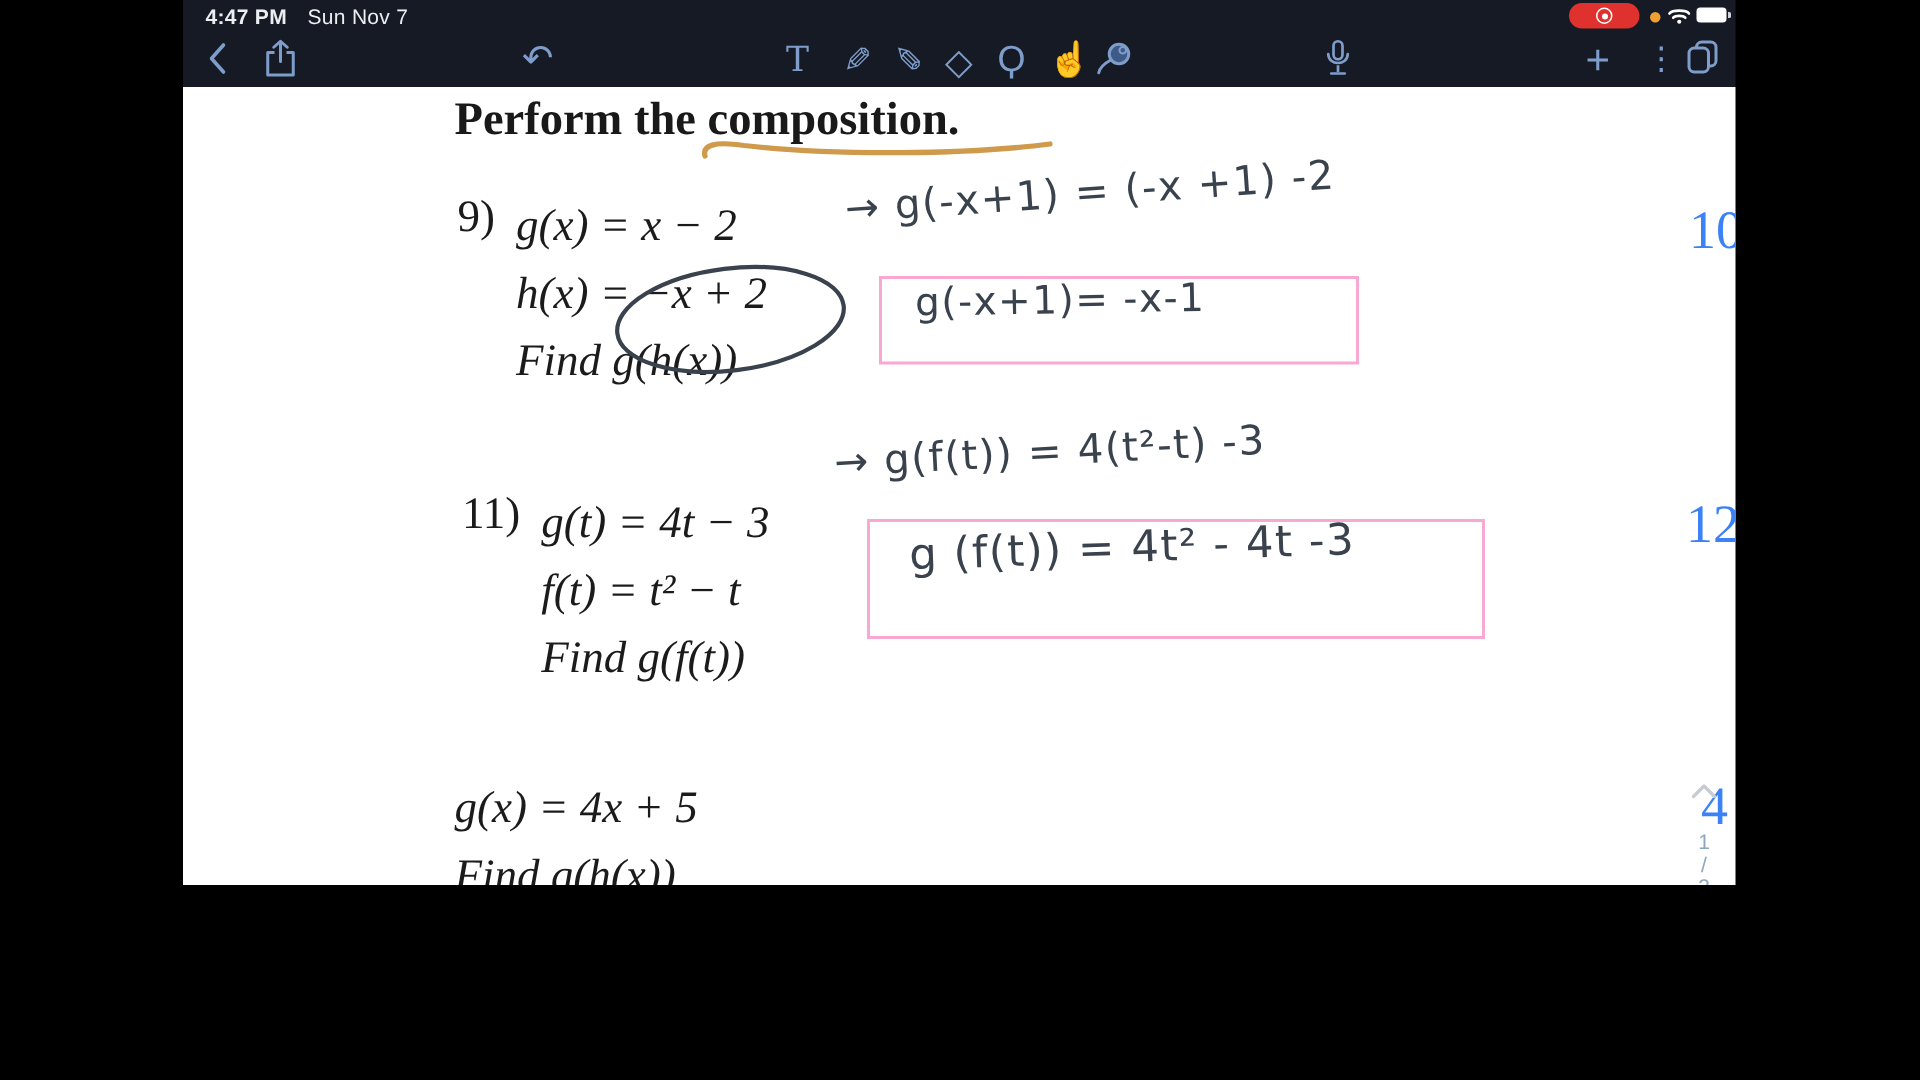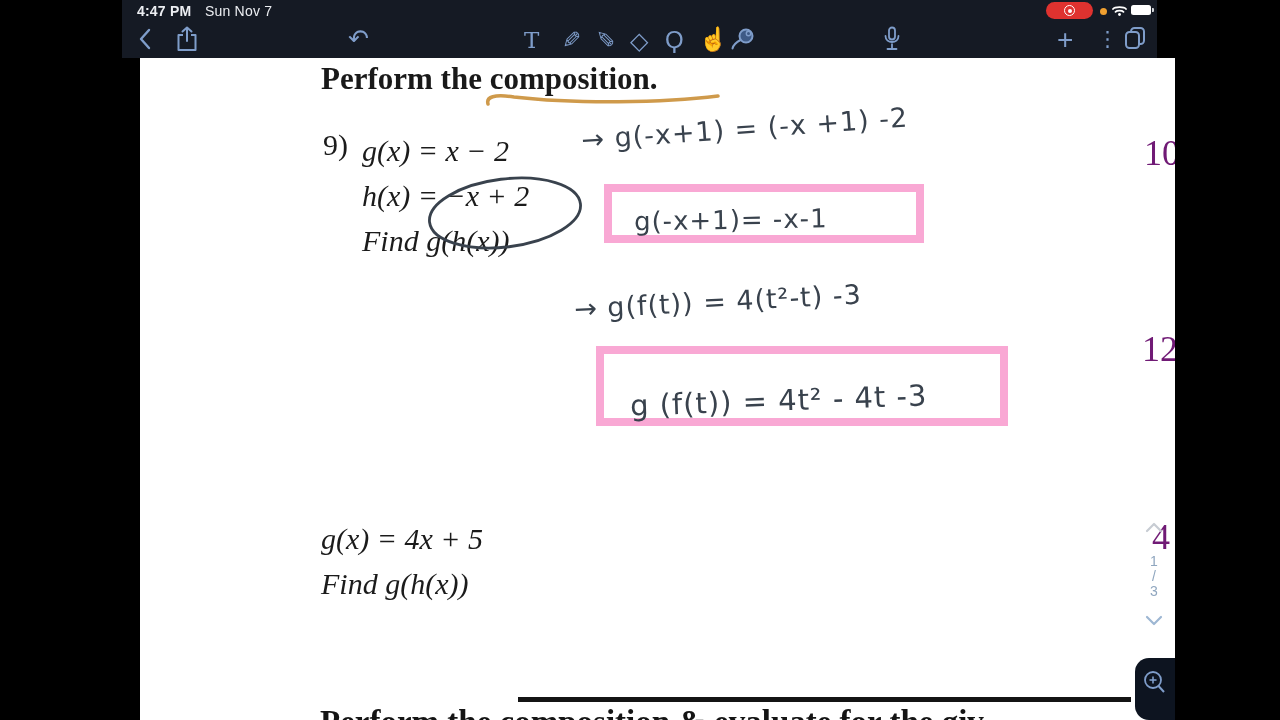--- a/index.html
+++ b/index.html
@@ -13,34 +13,34 @@
   .tool { color:#7f9dca; text-align:center; cursor:default; }
   .rec-pill { width:47px; height:17px; border-radius:9px; background:#df322f;
               display:flex; align-items:center; justify-content:center; }
   .rec-glyph { width:11px; height:11px; border:1.6px solid #fff; border-radius:50%;
                display:flex; align-items:center; justify-content:center; }
   .rec-glyph span { width:4px; height:4px; background:#fff; border-radius:50%; }
   .batt { width:20px; height:10px; background:#fff; border-radius:2.5px; }
   .batt-tip { width:2px; height:4px; background:#cfd2d6; border-radius:0 1px 1px 0; }
 
   
-  #page { left:140px; top:58px; width:1035px; height:662px; background:#fff; overflow:hidden; }
+  #page { left:122px; top:58px; width:1035px; height:532px; background:#fff; overflow:hidden; }
 
   .serif  { font-family:"Liberation Serif", serif; color:#191919; }
   .mathline { font-family:"Liberation Serif", serif; font-style:italic;
               font-size:30px; line-height:45px; color:#1b1b1b; white-space:nowrap; }
   .probnum { font-family:"Liberation Serif", serif; font-style:normal;
              font-size:30px; color:#1b1b1b; }
   .problem { display:flex; gap:14px; }
 
   .hand { font-family:"DejaVu Sans", sans-serif; color:#39424d; letter-spacing:1px;
           white-space:nowrap; }
-  .ansbox { border:8px solid #f9a8d4; background:#fff; display:flex; align-items:flex-end; }
+  .ansbox { border:2px solid #f9a8d4; background:#fff; display:flex; align-items:flex-start; }
 
-  .cutnum { font-family:"Liberation Serif", serif; font-size:36px; color:#701a75; }
+  .cutnum { font-family:"Liberation Serif", serif; font-size:36px; color:#3b82f6; }
 
   #zoombtn { width:40px; height:62px; background:#0d1420; border-radius:14px 0 0 14px;
              display:flex; justify-content:center; padding-top:12px; }
 
   .pager-num { color:#8fa6bf; font-size:14px; text-align:center; line-height:15px; }
 
   #bottom-rule { background:#141414; }
   #bottom-heading { font-family:"Liberation Serif", serif; font-weight:bold;
                     font-size:33px; color:#141414; white-space:nowrap; }
 </style>
@@ -122,20 +122,28 @@
 
   <svg class="abs" style="left:283px;top:113px;" width="164" height="84" viewBox="0 0 164 84">
     <ellipse cx="82" cy="42" rx="76" ry="34" stroke="#39424d" stroke-width="2.8" fill="none" transform="rotate(-7 82 42)"></ellipse>
   </svg>
 
   <div class="abs hand" style="left:441px;top:55px;font-size:27px;transform:rotate(-4deg);">→ g(-x+1) = (-x +1) -2</div>
   <div class="abs ansbox" style="left:464px;top:126px;width:320px;height:59px;">
     <span class="hand" style="font-size:26px;padding-left:22px;transform:rotate(-1deg);">g(-x+1)=  -x-1</span>
   </div>
 
+  <div class="abs problem" style="left:186px;top:268px;">
+    <span class="probnum">11)</span>
+    <div>
+      <div class="mathline">g(t) = 4t − 3</div>
+      <div class="mathline">f(t) = t² − t</div>
+      <div class="mathline">Find g(f(t))</div>
+    </div>
+  </div>
 
   <div class="abs hand" style="left:434px;top:228px;font-size:27px;transform:rotate(-3deg);">→ g(f(t)) =  4(t²-t) -3</div>
   <div class="abs ansbox" style="left:456px;top:288px;width:412px;height:80px;">
     <span class="hand" style="font-size:29px;padding-left:26px;transform:rotate(-2deg);">g (f(t)) = 4t² - 4t -3</span>
   </div>
 
   <div class="abs problem" style="left:181px;top:458px;">
     <div>
       <div class="mathline">g(x) = 4x + 5</div>
       <div class="mathline">Find g(h(x))</div>

